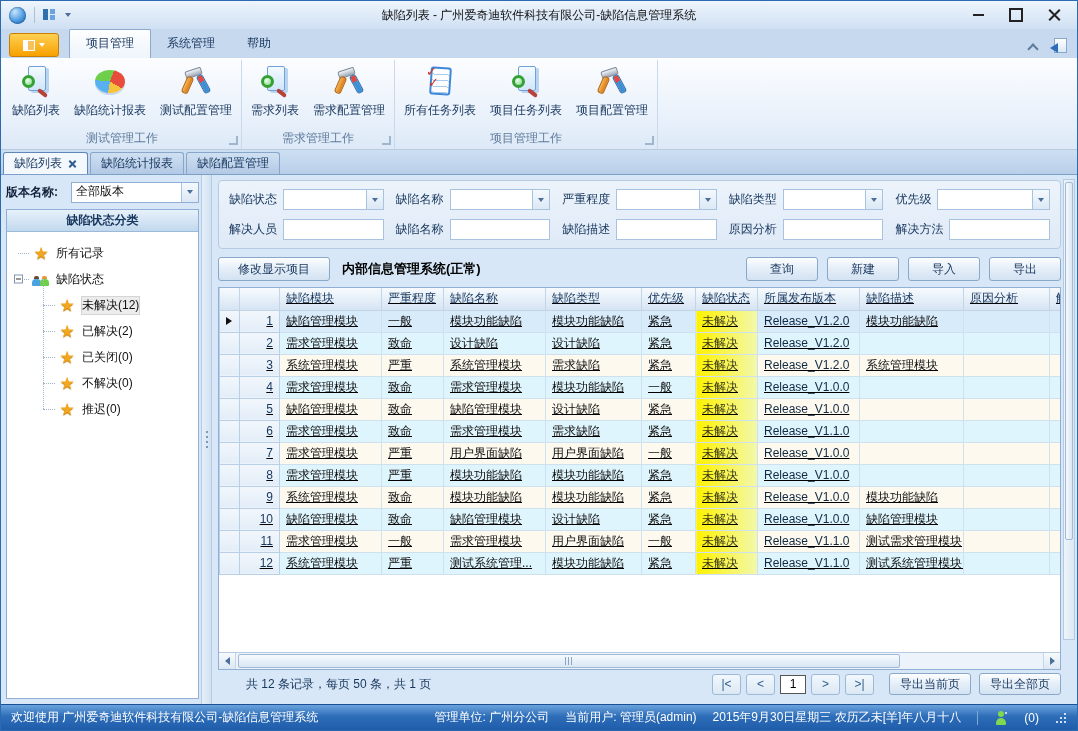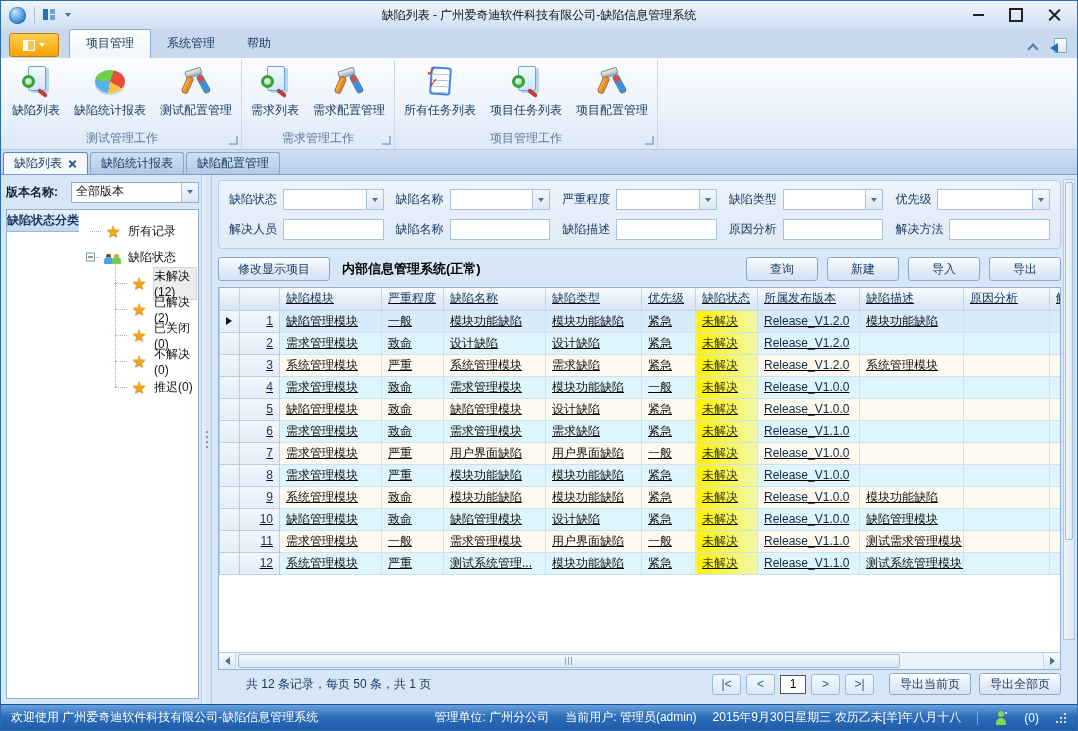--- a/index.html
+++ b/index.html
@@ -79,21 +79,21 @@
   .dtab-close::before{transform:rotate(45deg);}
   .dtab-close::after{transform:rotate(-45deg);}
   
   .content{flex:1;display:flex;min-height:0;}
   .sidebar{width:200px;flex:none;display:flex;flex-direction:column;padding:5px 2px 5px 5px;}
   .version-row{display:flex;align-items:center;gap:13px;height:24px;flex:none;}
   .version-label{font-weight:bold;color:#0f1f38;white-space:nowrap;}
   .combo{flex:1;height:21px;background:#fff;border:1px solid #8fb0d4;display:flex;}
   .combo-value{flex:1;padding-left:4px;color:#111;}
   .combo-btn{width:17px;height:100%;background:linear-gradient(#f4f9fd,#dce8f4);border-left:1px solid #a8c3e0;display:flex;align-items:center;justify-content:center;}
-  .side-panel{flex:1;margin-top:5px;border:1px solid #8fb0d4;background:#fff;display:flex;flex-direction:row;min-height:0;}
+  .side-panel{flex:1;margin-top:5px;border:1px solid #8fb0d4;background:#fff;display:flex;flex-direction:column;min-height:0;}
   .panel-header{height:22px;flex:none;background:linear-gradient(#e7f1fb,#c2d8ee);border-bottom:1px solid #9db9d8;display:flex;align-items:center;justify-content:center;font-weight:bold;color:#17365d;}
   .tree{padding:8px 2px;overflow:hidden;}
   .tree-item{position:relative;display:flex;align-items:center;gap:5px;height:26px;padding-left:22px;color:#111;}
   .tree-item::before{content:"";position:absolute;left:9px;width:11px;top:13px;border-top:1px dotted #9fb3c8;}
   .tree-item.indent{padding-left:48px;}
   .tree-item.indent::before{left:34px;width:12px;}
   .tree-item.indent::after{content:"";position:absolute;left:34px;top:-13px;height:26px;border-left:1px dotted #9fb3c8;}
   .expander{display:none;position:absolute;left:5px;top:50%;transform:translateY(-50%);width:9px;height:9px;border:1px solid #8096ad;background:#fff;}
   .expander.show{display:block;}
   .expander.show::before{content:"";position:absolute;left:1px;right:1px;top:3px;border-top:1px solid #333;}

